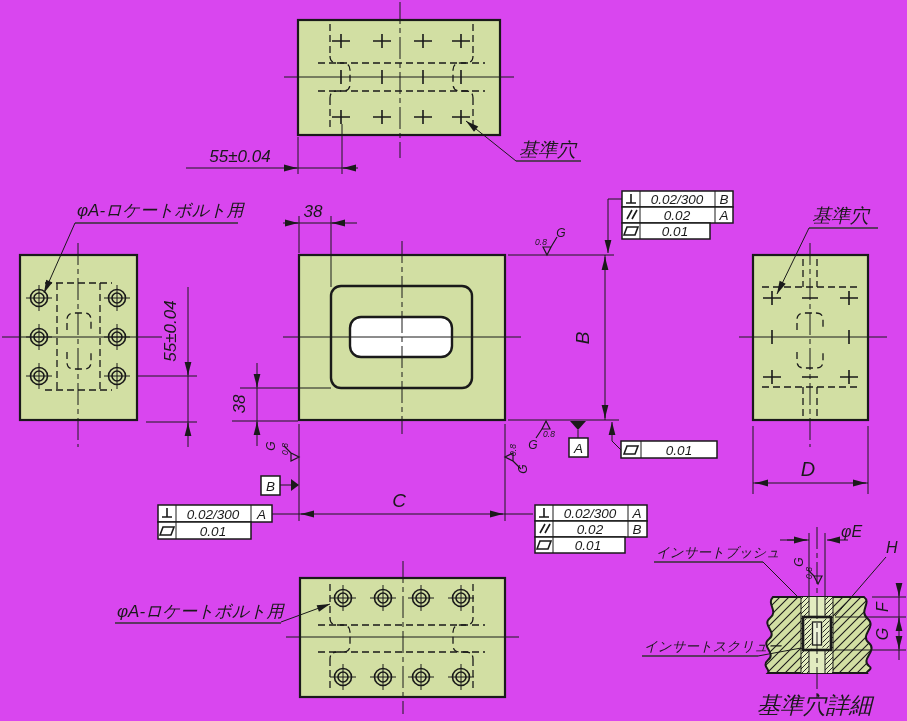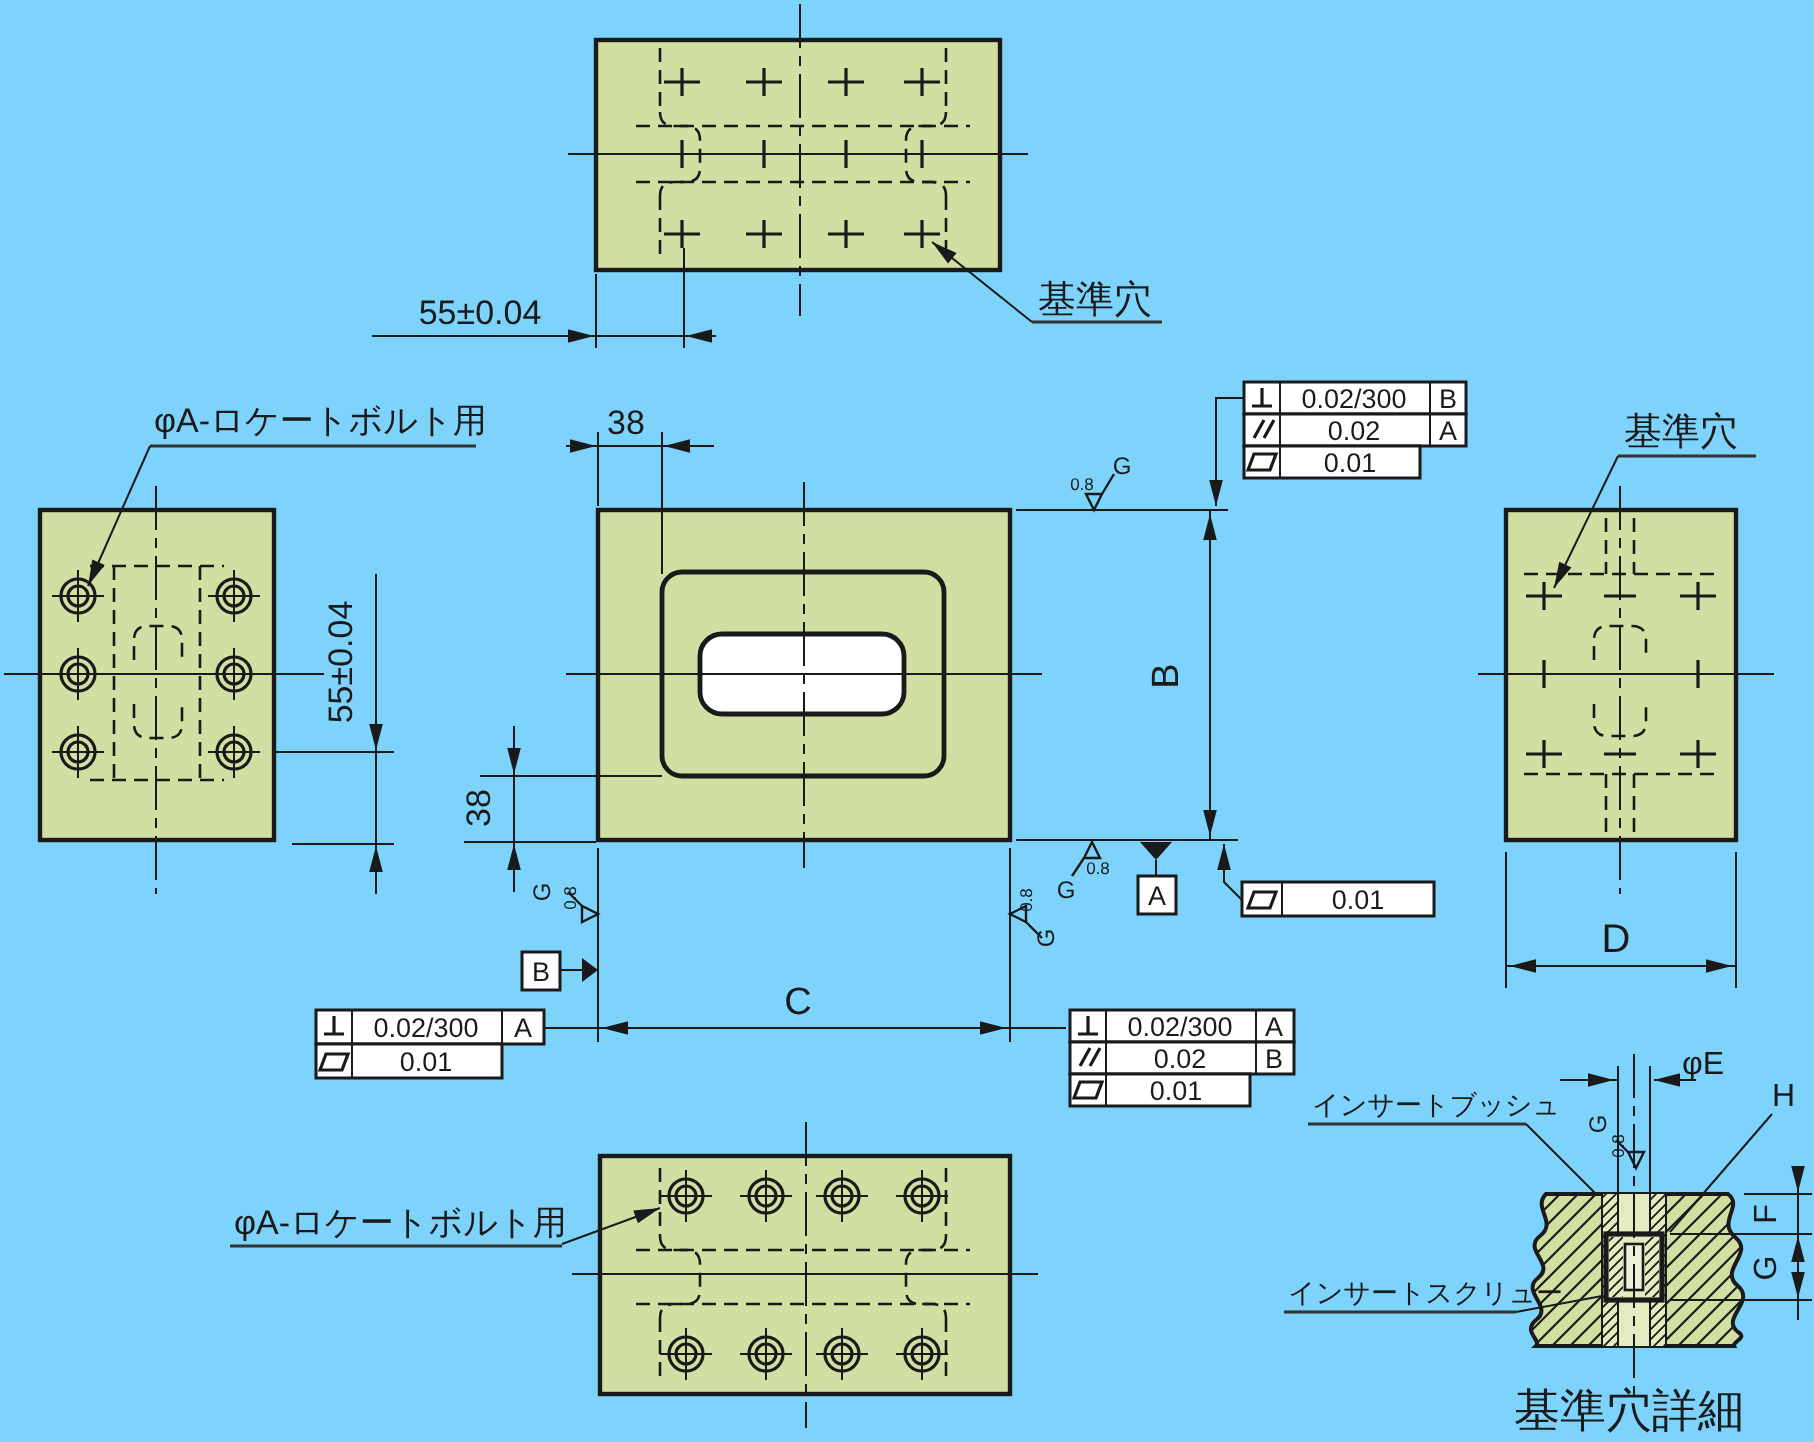--- a/index.html
+++ b/index.html
@@ -1,16 +1,16 @@
 <!DOCTYPE html>
 <html><head>
 <meta charset="utf-8">
 <style>
   html,body{margin:0;padding:0;background:#ffffff;}
-  .stage{width:907px;height:721px;position:relative;background:#7dd3fc;overflow:hidden;}
+  .stage{width:907px;height:721px;position:relative;background:#d946ef;overflow:hidden;font-style:italic;}
   svg text{font-family:"Liberation Sans","DejaVu Sans",sans-serif;fill:#1a1a1a;}
   .plate{fill:#d2dfa3;stroke:#1a1a1a;stroke-width:2.2;}
   .edge{fill:none;stroke:#1a1a1a;stroke-width:2.4;}
   .thin{fill:none;stroke:#1a1a1a;stroke-width:1;}
   .cline{fill:none;stroke:#1a1a1a;stroke-width:1;stroke-dasharray:22 4 5 4;}
   .hid{fill:none;stroke:#1a1a1a;stroke-width:1.3;stroke-dasharray:7 4;}
   .dim{fill:none;stroke:#1a1a1a;stroke-width:1;}
   .lead{fill:none;stroke:#1a1a1a;stroke-width:1;}
   .under{fill:none;stroke:#333;stroke-width:1.6;}
   .hole{fill:none;stroke:#1a1a1a;stroke-width:1.6;}

